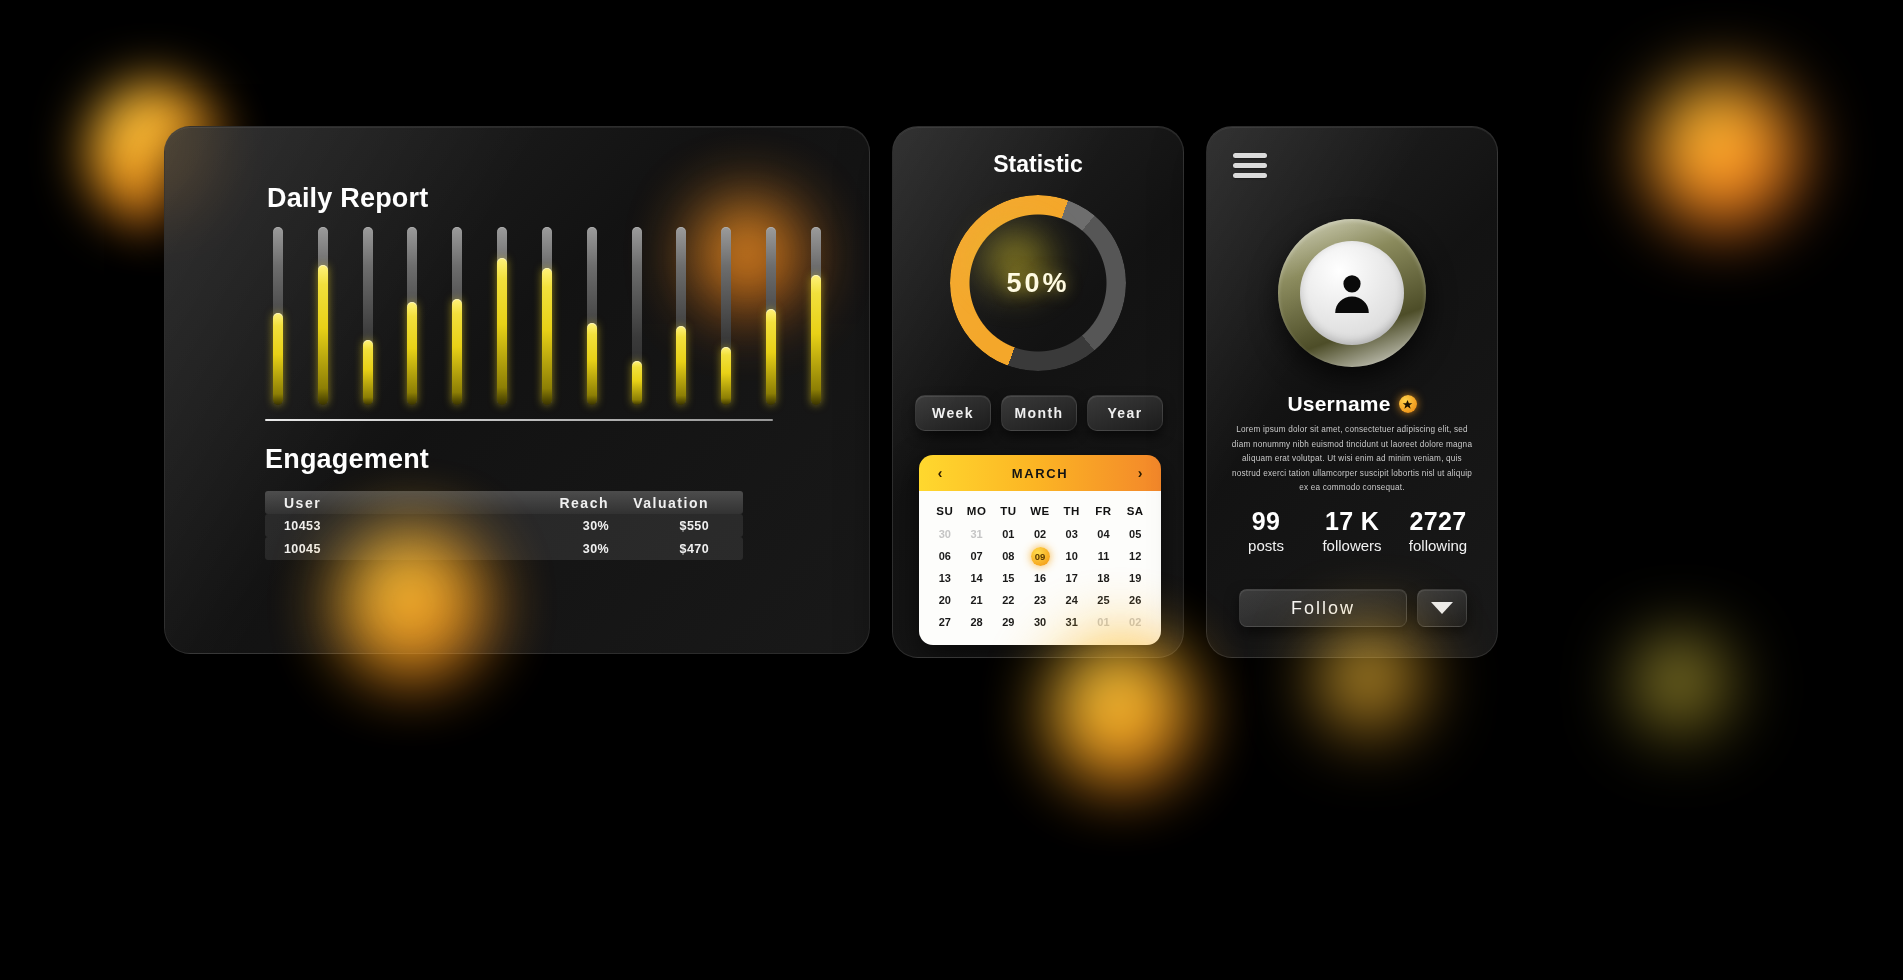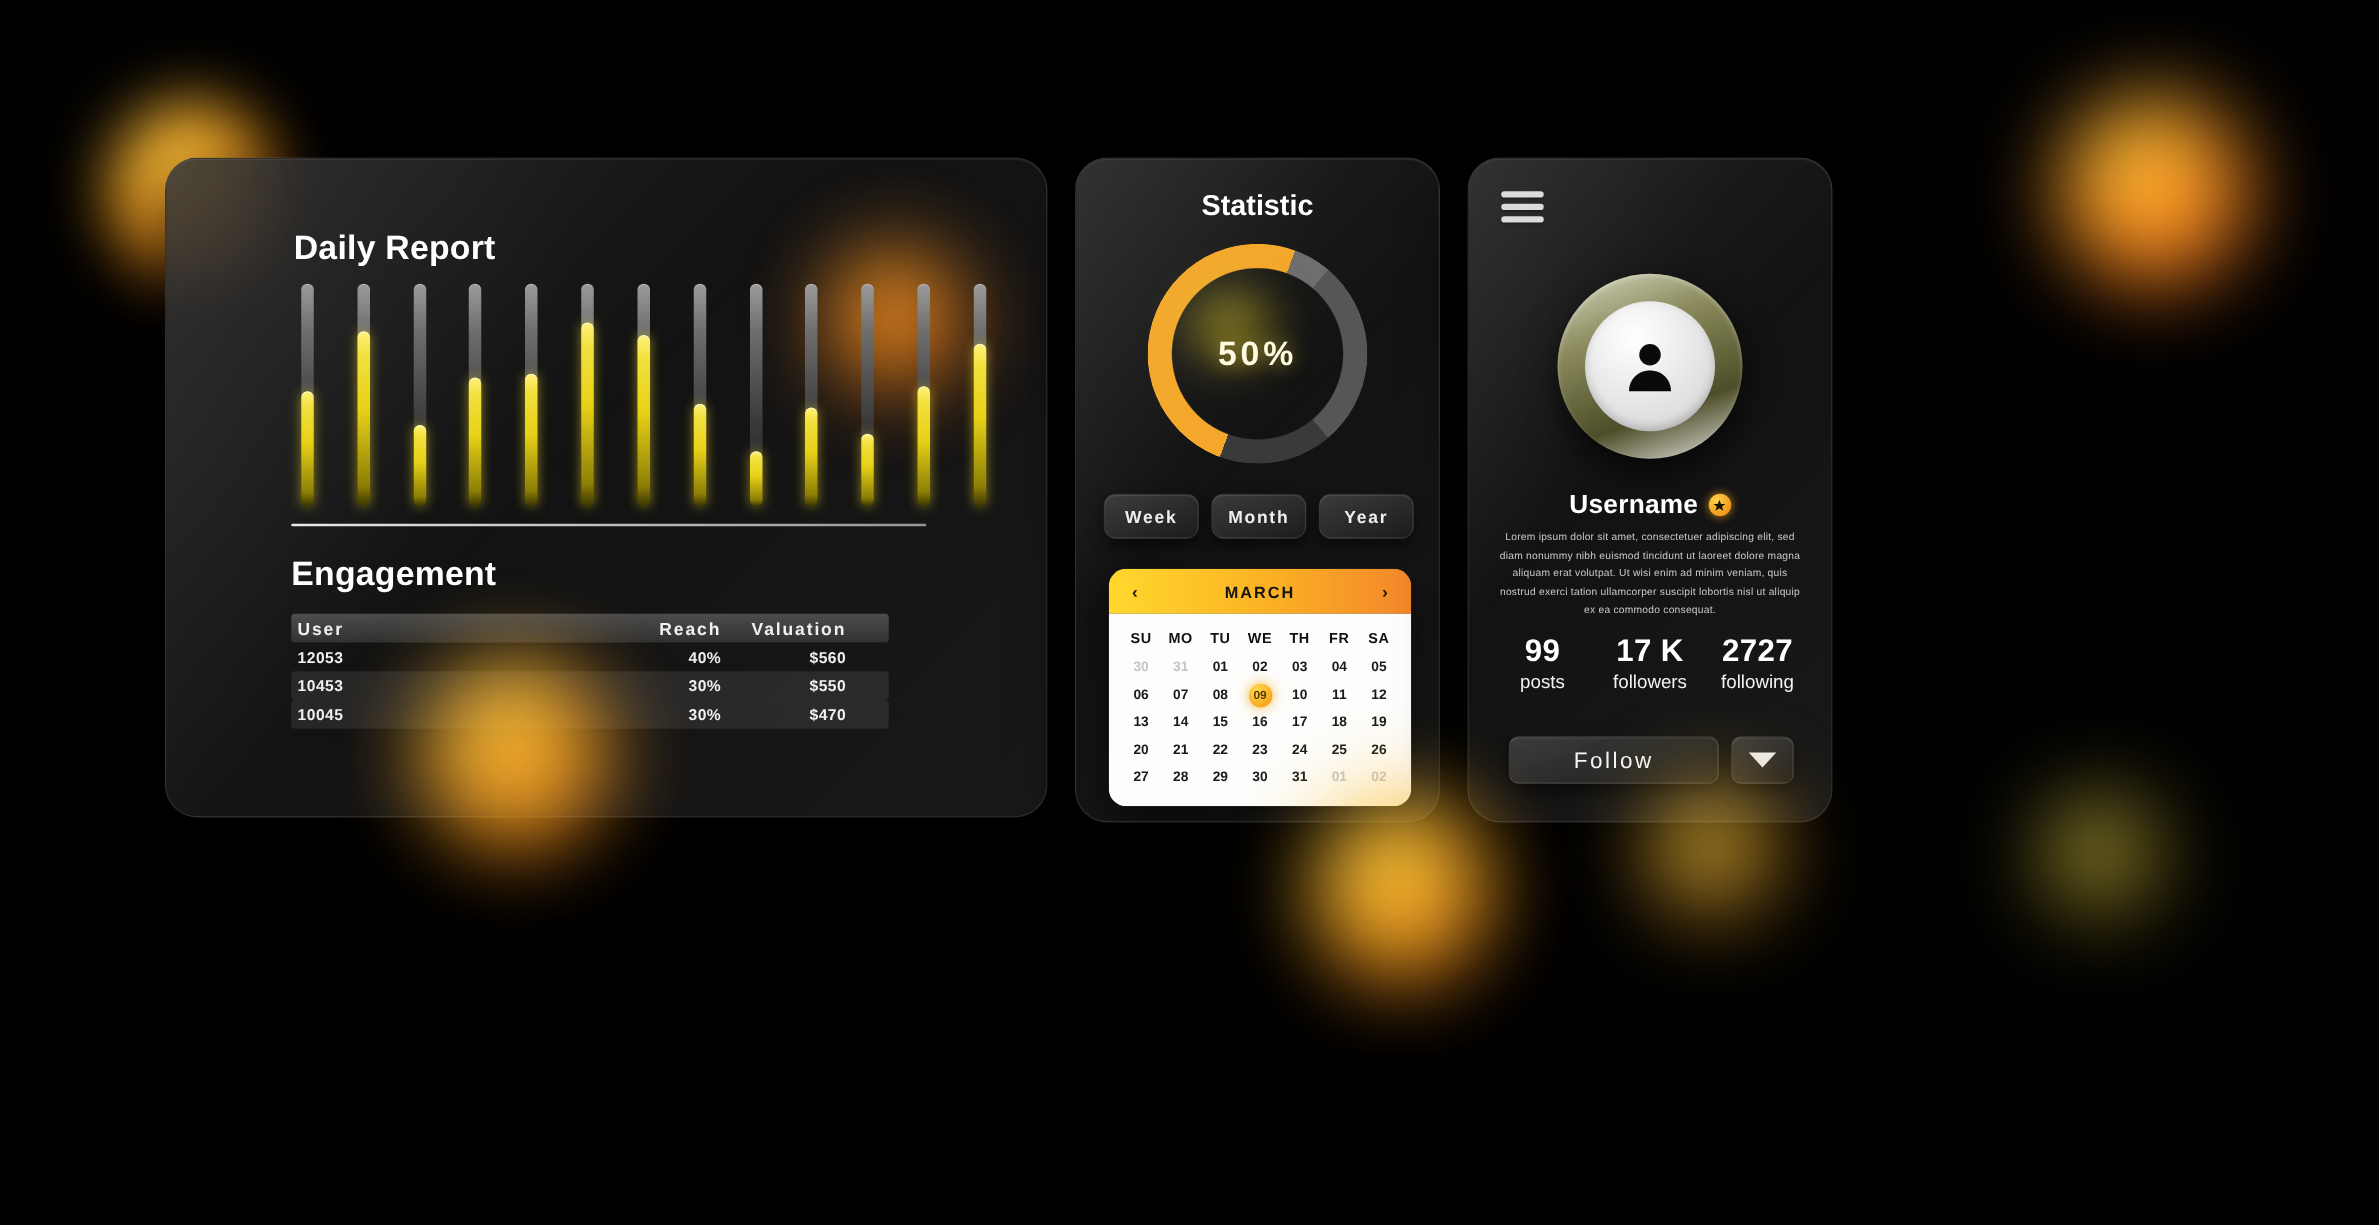--- a/index.html
+++ b/index.html
@@ -20,20 +20,21 @@
   
   .panel {
     position:absolute;
     border-radius:26px;
     background:linear-gradient(135deg, rgba(40,40,40,.88) 0%, rgba(20,20,20,.92) 45%, rgba(28,28,28,.88) 100%);
     border:1px solid rgba(255,255,255,.10);
     backdrop-filter:blur(14px);
     -webkit-backdrop-filter:blur(14px);
     box-shadow:0 18px 50px rgba(0,0,0,.75), inset 0 1px 0 rgba(255,255,255,.07);
     overflow:hidden;
+    margin-left:32px;
   }
   .panel::after{
     content:""; position:absolute; inset:0; border-radius:26px;
     background:linear-gradient(120deg, rgba(255,255,255,.07), rgba(255,255,255,0) 38%);
     pointer-events:none;
   }
 
   
   #panel-report { left:132px; top:126px; width:706px; height:528px; }
   .p1-inner { position:relative; z-index:2; padding:0; height:100%; }
@@ -78,21 +79,21 @@
   
   #eng-table { position:absolute; left:100px; top:364px; width:478px; }
   .trow { display:flex; align-items:center; height:23px; }
   .trow.head {
     background:linear-gradient(180deg, rgba(122,122,122,.55), rgba(78,78,78,.5));
     border-radius:3px;
   }
   .trow.alt { background:rgba(255,255,255,.085); border-radius:3px; }
   .tcell { font-size:13px; color:#f0f0f0; }
   .trow.head .tcell { font-weight:700; letter-spacing:1.5px; font-size:14px; }
-  .c-user { width:232px; padding-left:5px; }
+  .c-user { width:232px; padding-left:19px; }
   .c-reach { width:112px; text-align:right; font-weight:700; letter-spacing:.6px; }
   .c-val { width:134px; text-align:right; padding-right:34px; font-weight:700; letter-spacing:.6px; }
   .trow.body .tcell { font-weight:700; font-size:12.5px; letter-spacing:.4px; }
 
   
   #panel-stat { left:860px; top:126px; width:292px; height:532px; }
   #stat-title { position:absolute; left:0; right:0; top:24px; text-align:center;
                 font-size:23px; font-weight:700; color:#fff; }
   #ring-wrap { position:absolute; left:50%; top:68px; transform:translateX(-50%);
                width:176px; height:176px; }
@@ -269,25 +270,20 @@
       <div id="divider"></div>
 
       <h2 class="title-lg" id="engagement-title">Engagement</h2>
 
       <div id="eng-table">
           <div class="trow head">
             <div class="tcell c-user">User</div>
             <div class="tcell c-reach">Reach</div>
             <div class="tcell c-val">Valuation</div>
           </div>
-          <div class="trow body">
-            <div class="tcell c-user">12053</div>
-            <div class="tcell c-reach">40%</div>
-            <div class="tcell c-val">$560</div>
-          </div>
           <div class="trow body alt">
             <div class="tcell c-user">10453</div>
             <div class="tcell c-reach">30%</div>
             <div class="tcell c-val">$550</div>
           </div>
           <div class="trow body alt">
             <div class="tcell c-user">10045</div>
             <div class="tcell c-reach">30%</div>
             <div class="tcell c-val">$470</div>
           </div>

